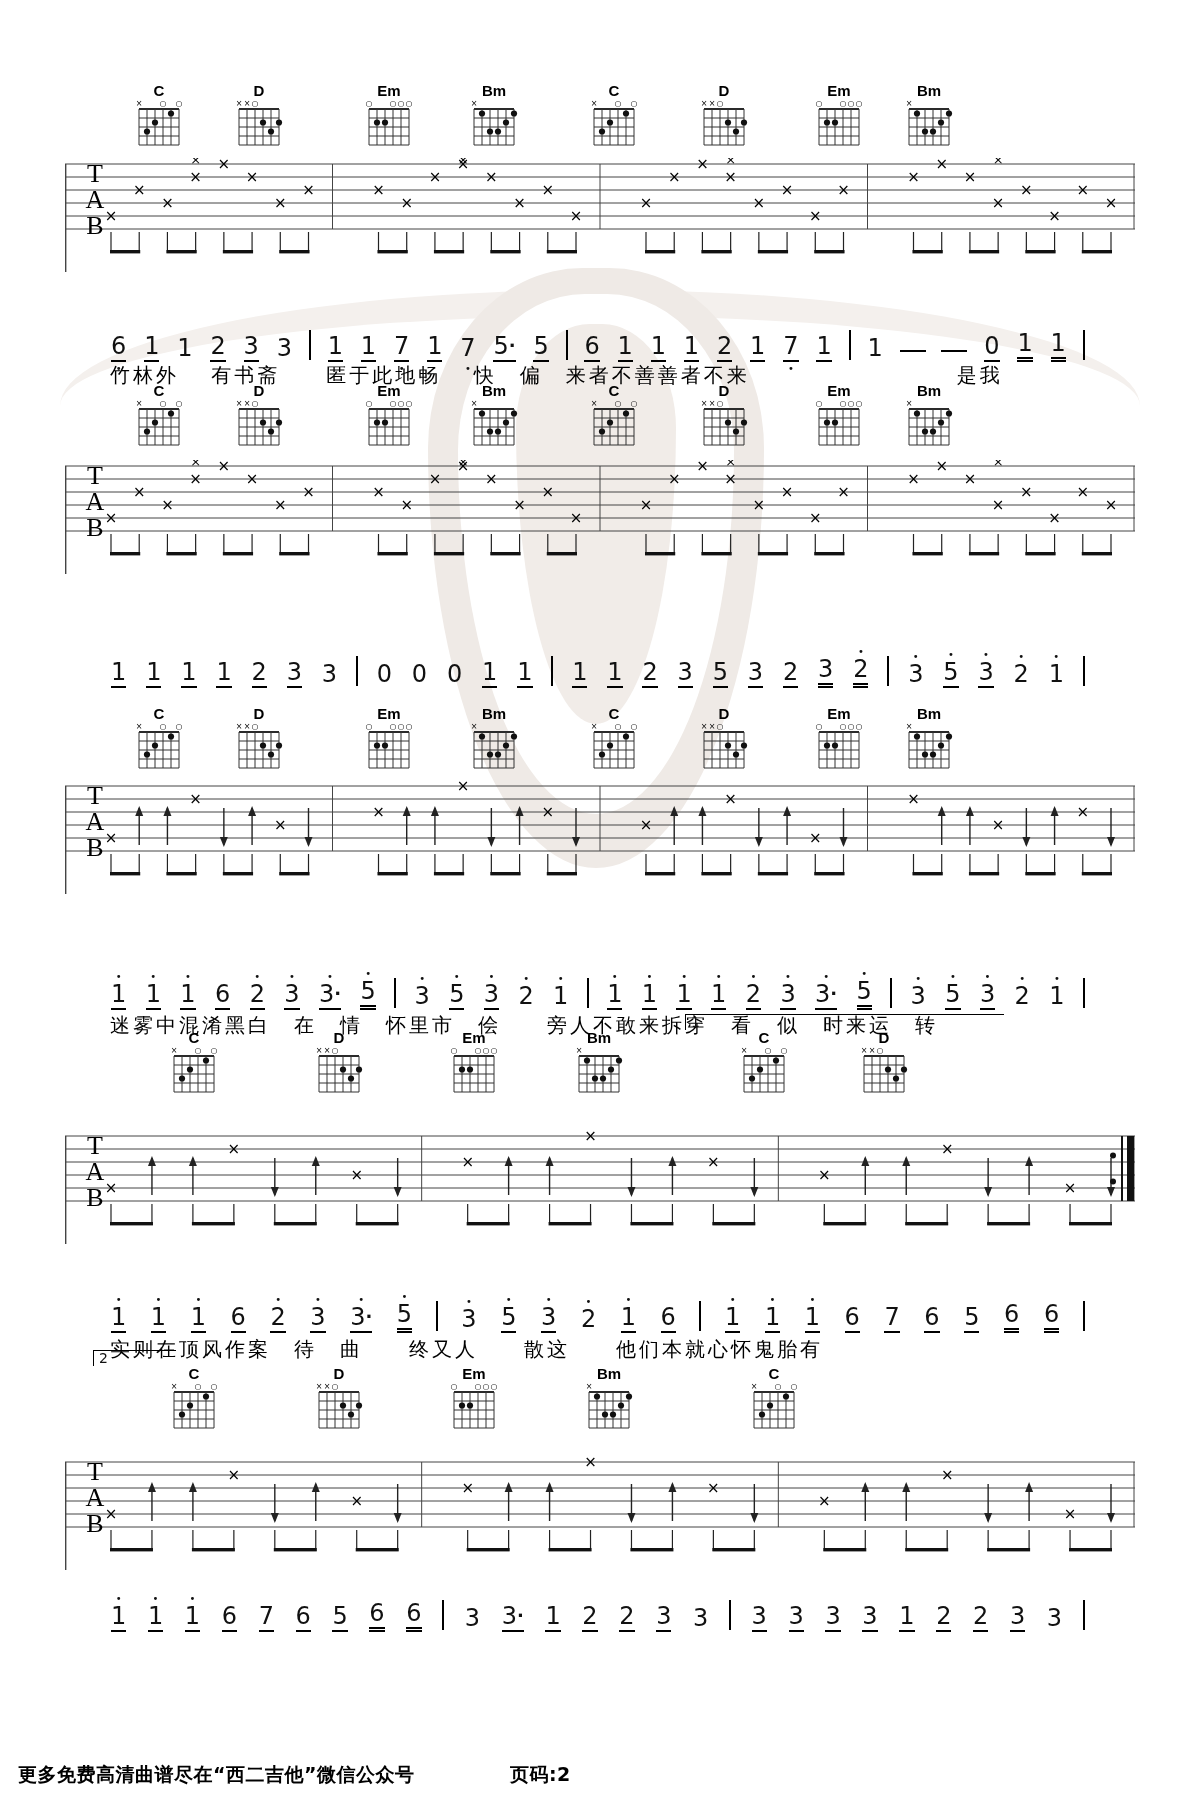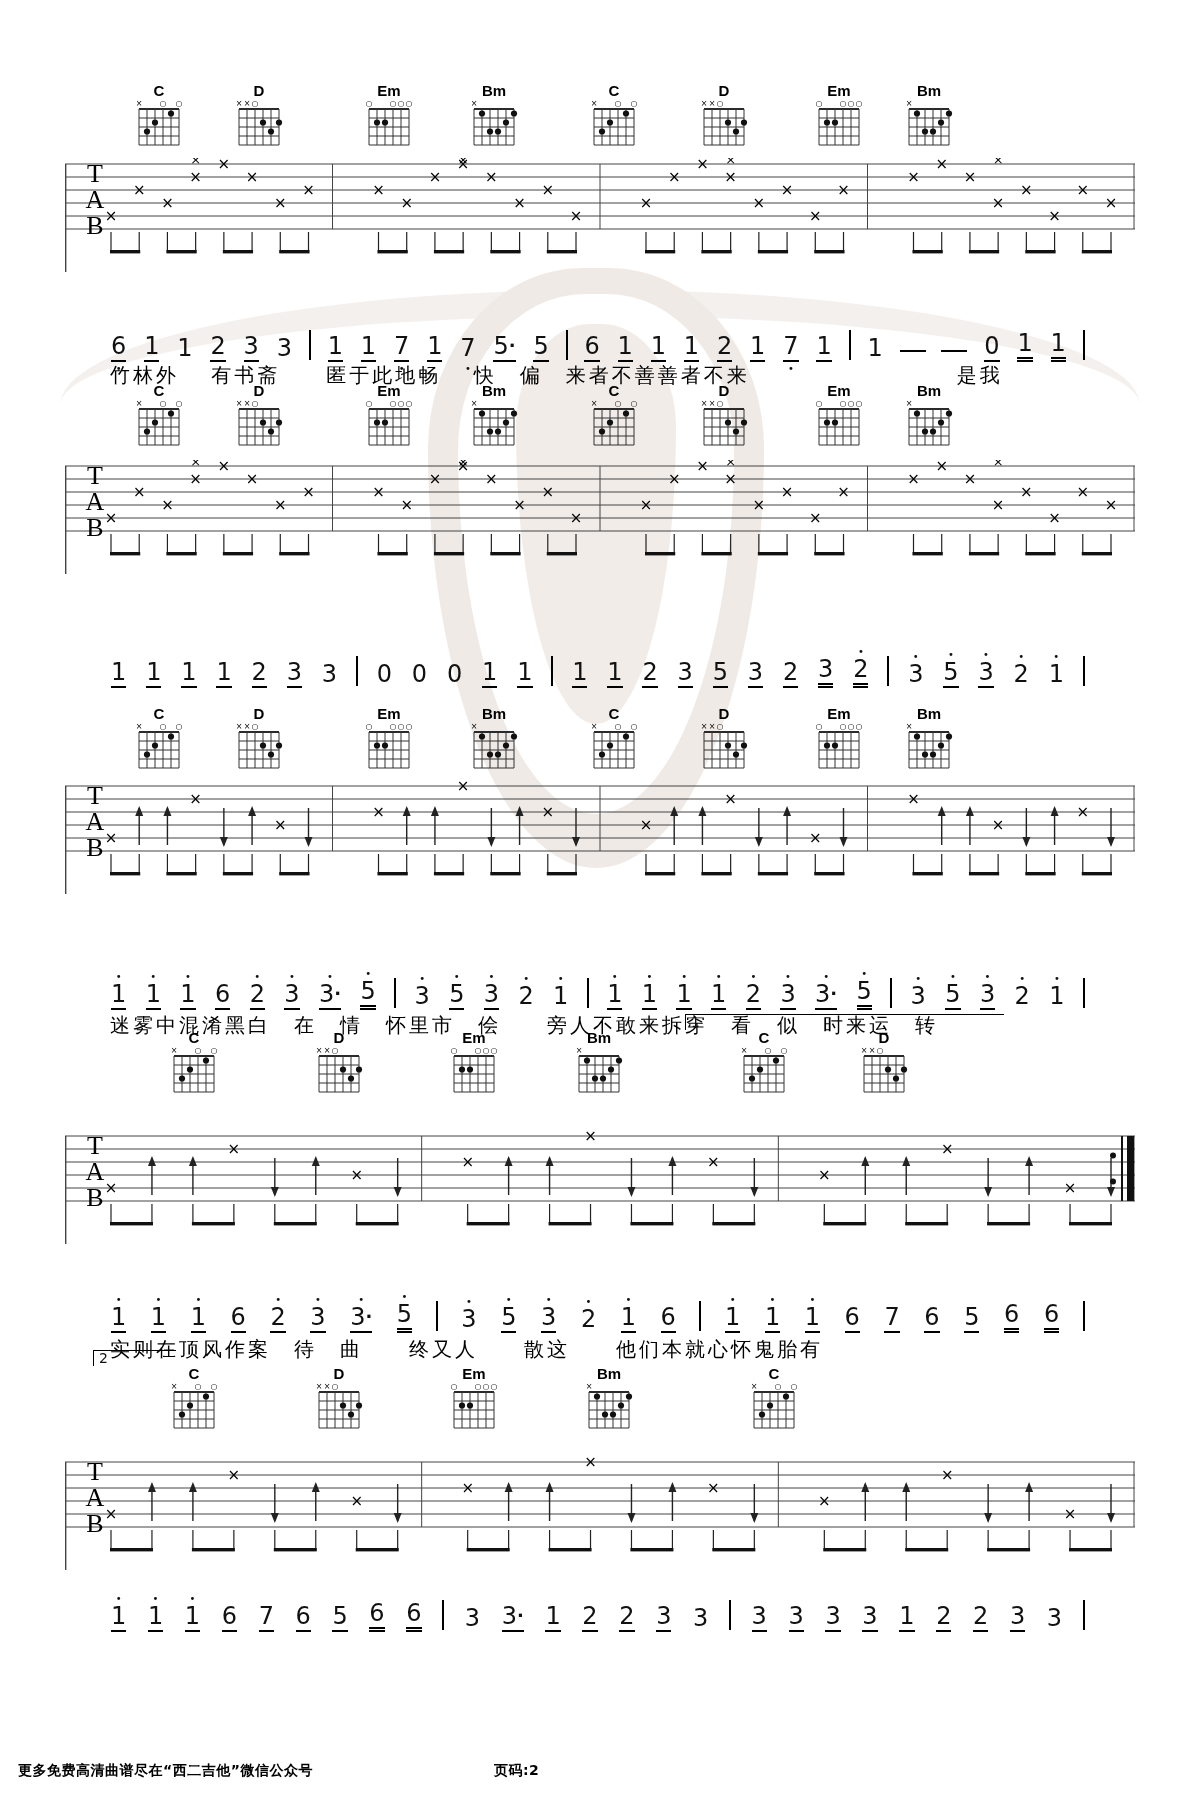--- a/index.html
+++ b/index.html
@@ -31,21 +31,21 @@
   .od.t{top:-10px;}
   .od.b{bottom:-12px;}
   .bar{width:2px;height:30px;background:#000;margin-bottom:2px;}
   .dash{display:inline-block;width:26px;border-top:2.4px solid #000;margin-bottom:10px;}
   
   .lyrics{font-size:20px;letter-spacing:3px;white-space:pre;color:#000;}
   
   .volta{border-top:1.6px solid #000;border-left:1.6px solid #000;height:15px;}
   .volta span{position:relative;top:-3px;left:5px;font-size:14px;}
   
-  .footer-item{font-size:14px;font-weight:bold;letter-spacing:0.5px;color:#000;}
+  .footer-item{font-size:19px;font-weight:bold;letter-spacing:0.5px;color:#000;}
 </style>
 </head>
 <body>
 
 <div class="page">
   <div class="wm-swoosh"></div>
   <div class="wm-pick">
     <div class="wm-pick-inner">
       <div class="wm-pick-core"></div>
     </div>
@@ -1448,14 +1448,14 @@
         <span class="tk u1"><span class="v">1</span></span>
         <span class="tk u1"><span class="v">2</span></span>
         <span class="tk u1"><span class="v">2</span></span>
         <span class="tk u1"><span class="v">3</span></span>
         <span class="tk"><span class="v">3</span></span>
         <span class="bar"></span>
       </div>
     </div>
 
   <div class="z footer-item" style="left:18px;top:1762px;">更多免费高清曲谱尽在“西二吉他”微信公众号</div>
-  <div class="z footer-item" style="left:494px;top:1762px;">页码:2</div>
+  <div class="z footer-item" style="left:510px;top:1762px;">页码:2</div>
 </div>
 
 </body></html>

